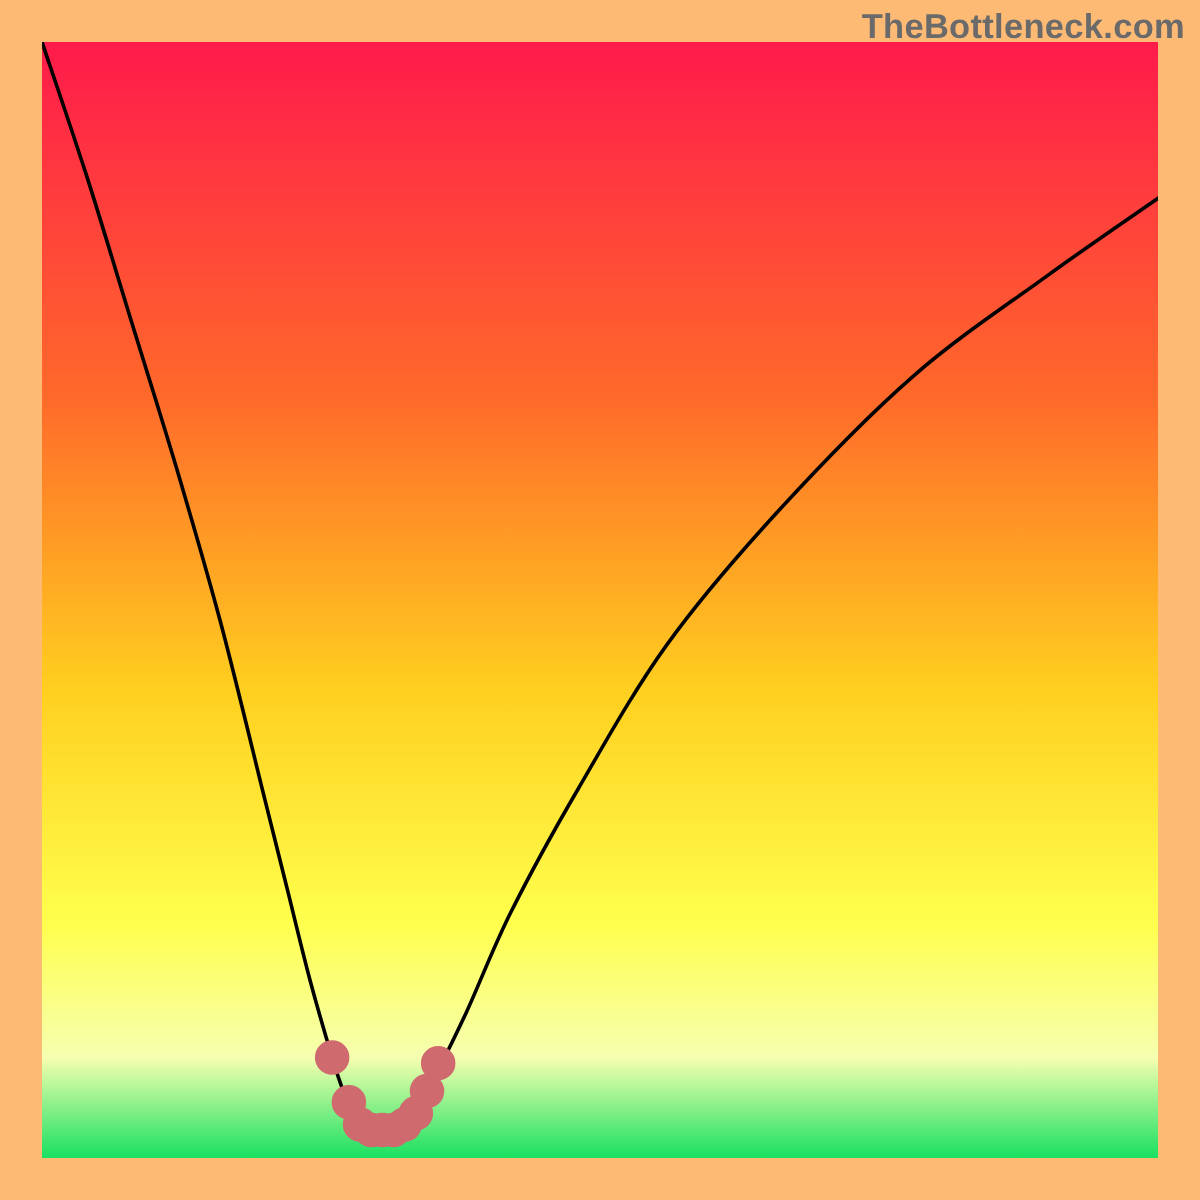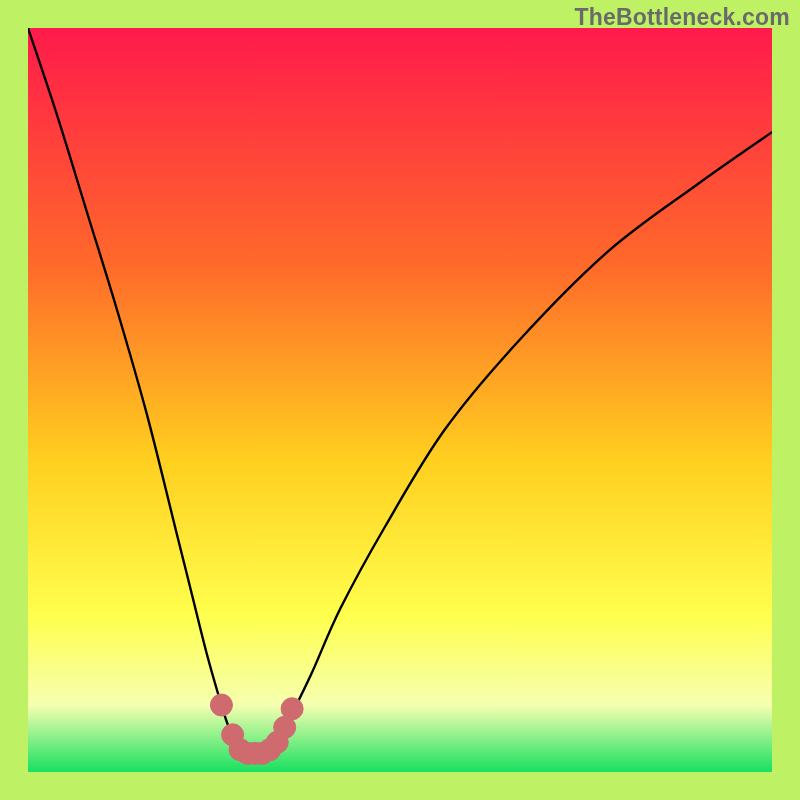--- a/index.html
+++ b/index.html
@@ -9,21 +9,21 @@
     height: 800px;
     background: #000;
     overflow: hidden;
   }
   .frame {
     position: absolute;
     left: 0;
     top: 0;
     width: 800px;
     height: 800px;
-    background: #bef264;
+    background: #fdba74;
   }
   .plot {
     position: absolute;
     left: 28px;
     top: 28px;
     width: 744px;
     height: 744px;
   }
   .watermark {
     position: absolute;

